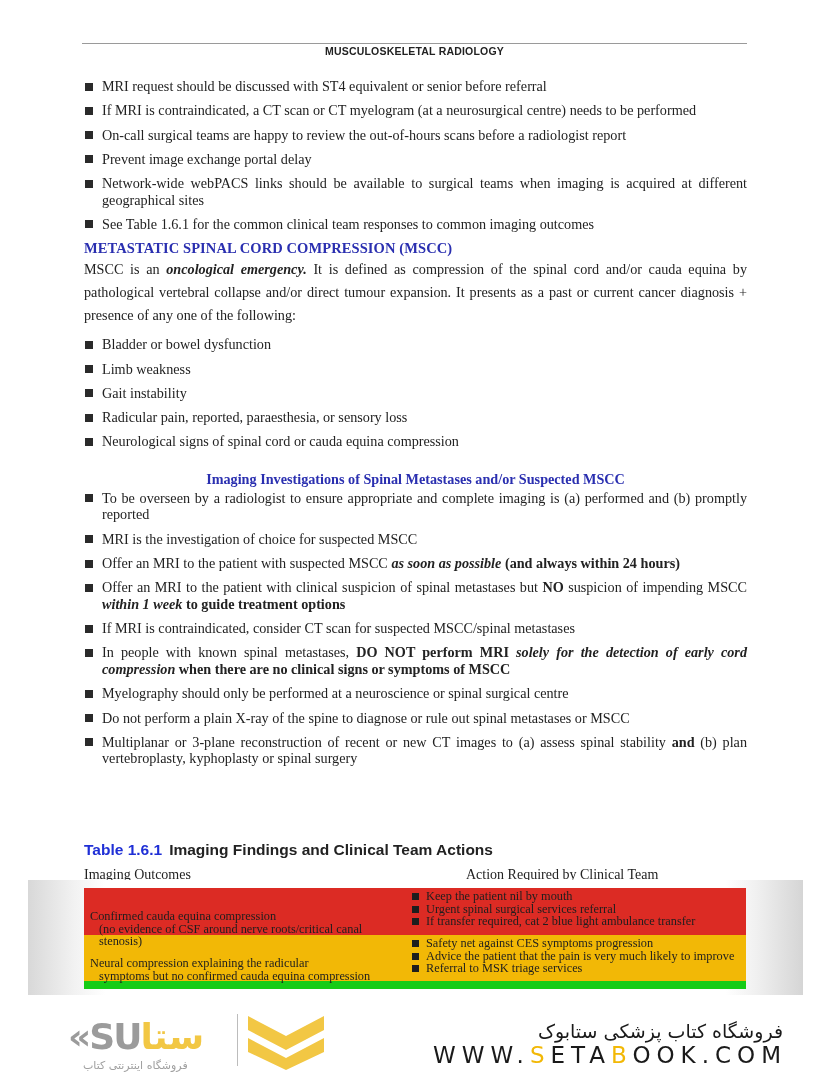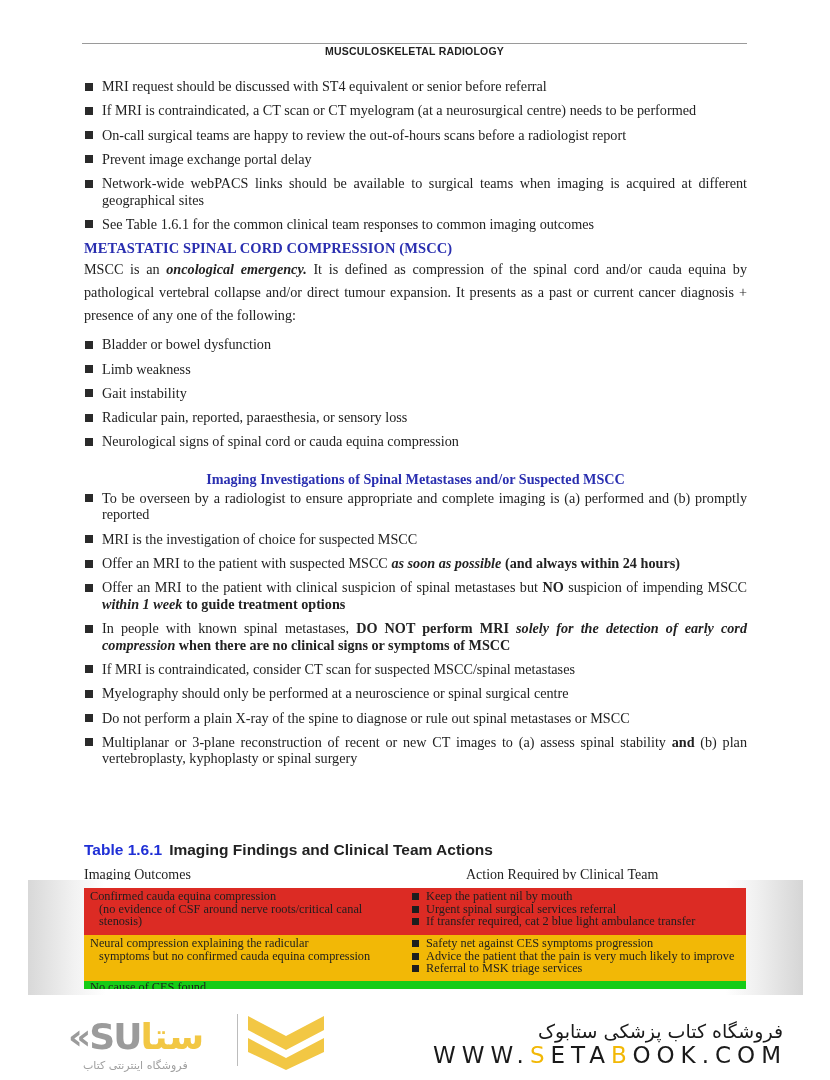--- a/index.html
+++ b/index.html
@@ -42,21 +42,21 @@
   .col-head { position: absolute; top: 867px; font-size: 14px; color: #222; }
   .col-head.left { left: 84px; }
   .col-head.right { left: 466px; }
 
   .shade {
     position: absolute; left: 28px; top: 880px; width: 775px; height: 115px;
     background: linear-gradient(90deg, #d8d8d8 0%, #f2f2f2 6%, #ffffff 10%, #ffffff 90%, #f0f0f0 94%, #d5d5d5 100%);
   }
   .tbl { position: absolute; left: 84px; top: 888px; width: 662px; }
   .trow { display: flex; width: 100%; }
-  .trow .c1 { width: 305px; padding: 2px 4px 2px 6px; font-size: 12.3px; line-height: 12.6px; color: #1e1e1e; }
+  .trow .c1 { width: 305px; padding: 2px 4px 2px 6px; font-size: 12.3px; line-height: 12.6px; color: #1e1e1e; margin-top: 20px; }
   .trow .c1 .ind { padding-left: 9px; display: block; }
   .trow .c2 { flex: 1; padding: 2px 4px 2px 12px; }
   .trow .c2 ul { list-style: none; margin: 0; padding: 0; }
   .trow .c2 li { position: relative; padding-left: 15px; font-size: 12.3px; line-height: 12.6px; color: #1e1e1e; }
   .trow .c2 li::before { content: ""; position: absolute; left: 1px; top: 3px; width: 7px; height: 7px; background: #1e1e1e; }
   .row-red { background: #dc2b24; height: 47px; }
   .row-yel { background: #f2b806; height: 46px; }
   .row-grn { background: #16cc16; height: 8px; overflow: hidden; flex-direction: column; }
   .row-grn .c1, .row-grn .c2 { padding-top: 0; }
 
@@ -102,22 +102,22 @@
     <li>Radicular pain, reported, paraesthesia, or sensory loss</li>
     <li>Neurological signs of spinal cord or cauda equina compression</li>
   </ul>
 
   <div class="subhead">Imaging Investigations of Spinal Metastases and/or Suspected MSCC</div>
   <ul class="sq">
     <li>To be overseen by a radiologist to ensure appropriate and complete imaging is (a) performed and (b) promptly reported</li>
     <li>MRI is the investigation of choice for suspected MSCC</li>
     <li><span>Offer an MRI to the patient with suspected MSCC </span><em class="bi">as soon as possible</em><b> (and always within 24 hours)</b></li>
     <li><span>Offer an MRI to the patient with clinical suspicion of spinal metastases but </span><b>NO</b><span> suspicion of impending MSCC </span><em class="bi">within 1 week</em><b> to guide treatment options</b></li>
+    <li>If MRI is contraindicated, consider CT scan for suspected MSCC/spinal metastases</li>
     <li><span>In people with known spinal metastases, </span><b>DO NOT perform MRI</b><em class="bi"> solely for the detection of early cord compression</em><b> when there are no clinical signs or symptoms of MSCC</b></li>
-    <li>If MRI is contraindicated, consider CT scan for suspected MSCC/spinal metastases</li>
     <li>Myelography should only be performed at a neuroscience or spinal surgical centre</li>
     <li>Do not perform a plain X-ray of the spine to diagnose or rule out spinal metastases or MSCC</li>
     <li><span>Multiplanar or 3-plane reconstruction of recent or new CT images to (a) assess spinal stability </span><b>and</b><span> (b) plan vertebroplasty, kyphoplasty or spinal surgery</span></li>
   </ul>
 </div>
 
 <div class="table-title"><span class="num">Table 1.6.1</span><span>Imaging Findings and Clinical Team Actions</span></div>
 <div class="col-head left">Imaging Outcomes</div>
 <div class="col-head right">Action Required by Clinical Team</div>
 

